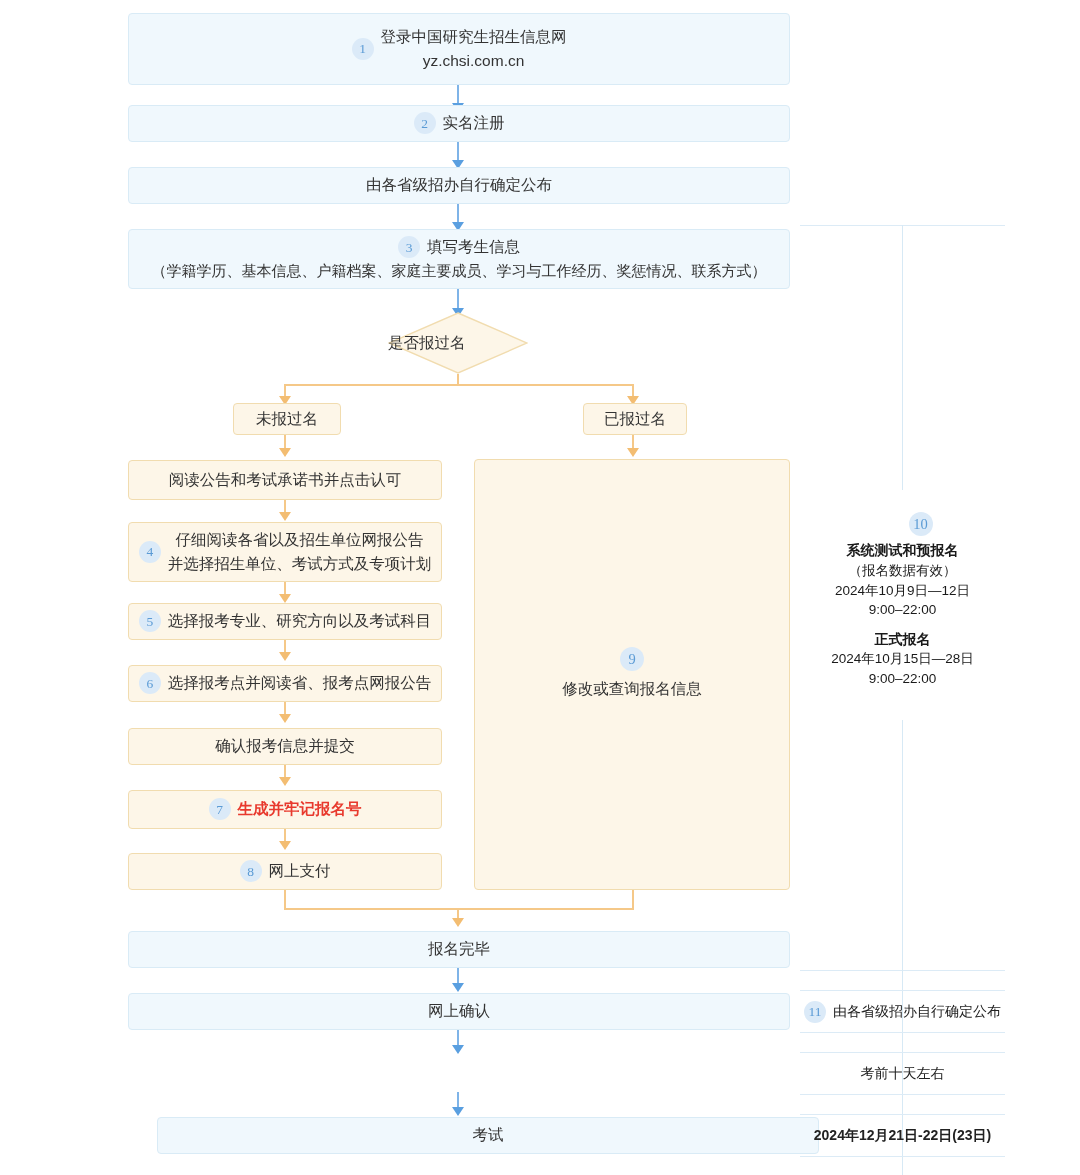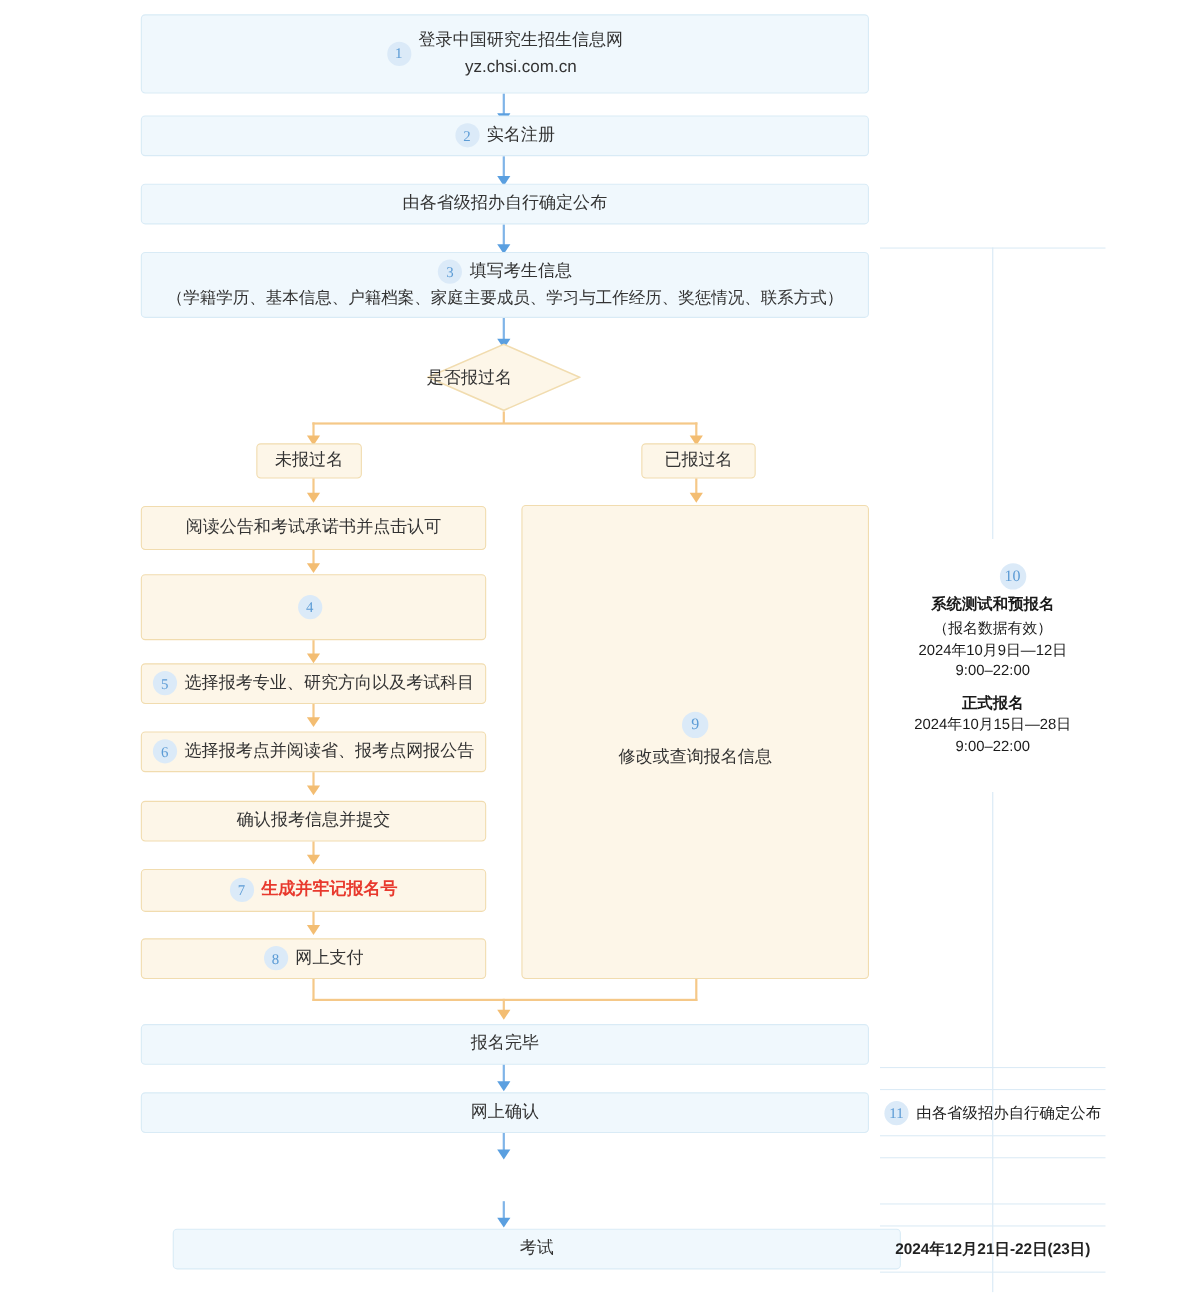--- a/index.html
+++ b/index.html
@@ -213,41 +213,45 @@
     <span class="diamond-text">是否报过名</span>
   </div>
 
   <div class="line vline-orange" style="left:457px; top:374px; height:11px;"></div>
   <div class="line hline-orange" style="left:284px; top:384px; width:350px;"></div>
   <div class="line vline-orange" style="left:284px; top:384px; height:14px;"></div>
   <div class="arrow-down arrow-orange" style="left:278.5px; top:396px;"></div>
   <div class="line vline-orange" style="left:632px; top:384px; height:14px;"></div>
   <div class="arrow-down arrow-orange" style="left:626.5px; top:396px;"></div>
 
-  <div class="node node-orange" style="left:233px; top:403px; width:96px; height:32px;">
+  <div class="node node-orange" style="left:233px; top:403px; width:108px; height:32px;">
     <span>未报过名</span>
   </div>
   <div class="node node-orange" style="left:583px; top:403px; width:104px; height:32px;">
     <span>已报过名</span>
   </div>
 
   <div class="line vline-orange" style="left:284px; top:435px; height:14px;"></div>
   <div class="arrow-down arrow-orange" style="left:278.5px; top:448px;"></div>
   <div class="line vline-orange" style="left:632px; top:435px; height:14px;"></div>
   <div class="arrow-down arrow-orange" style="left:626.5px; top:448px;"></div>
 
   <div class="node node-orange" style="left:128px; top:460px; width:314px; height:40px;">
     <span>阅读公告和考试承诺书并点击认可</span>
   </div>
   <div class="line vline-orange" style="left:284px; top:500px; height:13px;"></div>
   <div class="arrow-down arrow-orange" style="left:278.5px; top:512px;"></div>
 
   <div class="node node-orange" style="left:128px; top:522px; width:314px; height:60px;">
     <div class="label-row" style="padding:0 6px;">
       <span class="badge">4</span>
+      <div class="stack">
+        <div>仔细阅读各省以及招生单位网报公告</div>
+        <div>并选择招生单位、考试方式及专项计划</div>
+      </div>
     </div>
   </div>
   <div class="line vline-orange" style="left:284px; top:582px; height:13px;"></div>
   <div class="arrow-down arrow-orange" style="left:278.5px; top:594px;"></div>
 
   <div class="node node-orange" style="left:128px; top:603px; width:314px; height:37px;">
     <div class="label-row">
       <span class="badge">5</span>
       <span>选择报考专业、研究方向以及考试科目</span>
     </div>
@@ -328,18 +332,21 @@
     <div class="tl-strong tl-line">正式报名</div>
     <div class="tl-line">2024年10月15日—28日</div>
     <div class="tl-line">9:00–22:00</div>
   </div>
 
   <div class="tl-cell" style="left:800px; top:993px; width:205px; height:37px;">
     <span class="badge">11</span>
     <span>由各省级招办自行确定公布</span>
   </div>
 
+  <div class="tl-cell" style="left:800px; top:1055px; width:205px; height:37px;">
+    <span>考前十天左右</span>
+  </div>
 
   <div class="tl-cell" style="left:800px; top:1117px; width:205px; height:37px; font-weight:bold;">
     <span>2024年12月21日-22日(23日)</span>
   </div>
 
 </div>
 
 </body></html>

